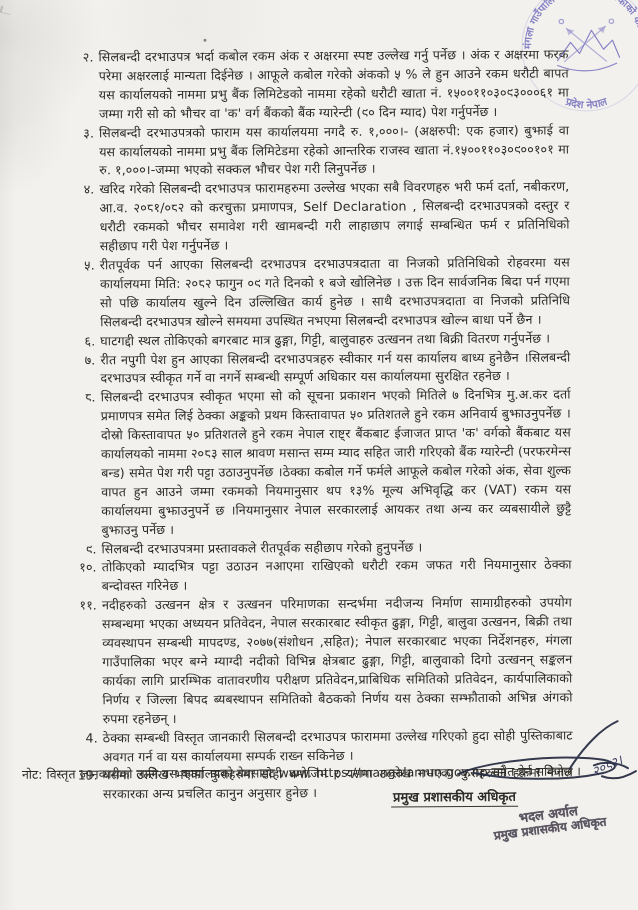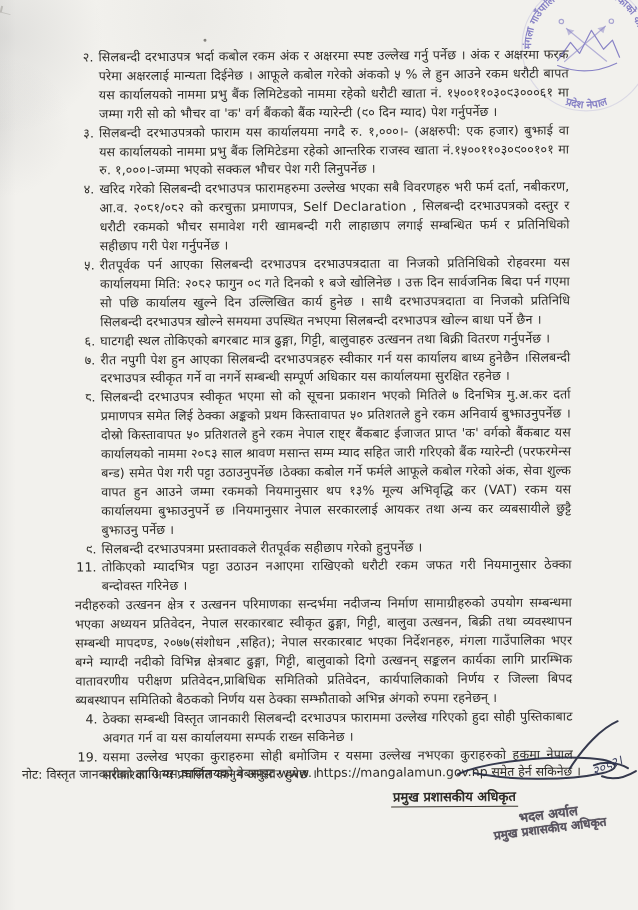--- a/index.html
+++ b/index.html
@@ -109,25 +109,26 @@
         <span class="num">८.</span>
         <span class="txt">सिलबन्दी दरभाउपत्र स्वीकृत भएमा सो को सूचना प्रकाशन भएको मितिले ७ दिनभित्र मु.अ.कर दर्ता प्रमाणपत्र समेत लिई ठेक्का अङ्कको प्रथम किस्तावापत ५० प्रतिशतले हुने रकम अनिवार्य बुझाउनुपर्नेछ ।  दोस्रो किस्तावापत ५० प्रतिशतले हुने रकम नेपाल राष्ट्र बैंकबाट ईजाजत प्राप्त 'क' वर्गको बैंकबाट यस कार्यालयको नाममा २०८३ साल श्रावण मसान्त सम्म म्याद सहित जारी गरिएको बैंक ग्यारेन्टी (परफरमेन्स बन्ड) समेत पेश गरी पट्टा उठाउनुपर्नेछ ।ठेक्का कबोल गर्ने फर्मले आफूले कबोल गरेको अंक, सेवा शुल्क वापत हुन आउने जम्मा रकमको नियमानुसार थप १३% मूल्य अभिवृद्धि कर (VAT) रकम यस कार्यालयमा बुझाउनुपर्ने छ ।नियमानुसार नेपाल सरकारलाई आयकर तथा अन्य कर व्यबसायीले छुट्टै बुझाउनु पर्नेछ ।</span>
       </div>
 
       <div class="item">
         <span class="num">९.</span>
         <span class="txt">सिलबन्दी दरभाउपत्रमा प्रस्तावकले रीतपूर्वक सहीछाप गरेको हुनुपर्नेछ ।</span>
       </div>
 
       <div class="item">
-        <span class="num">11.</span>
+        <span class="num">१०.</span>
         <span class="txt">तोकिएको म्यादभित्र पट्टा उठाउन नआएमा राखिएको धरौटी रकम जफत गरी नियमानुसार ठेक्का बन्दोवस्त गरिनेछ ।</span>
       </div>
 
       <div class="item">
+        <span class="num">११.</span>
         <span class="txt">नदीहरुको उत्खनन क्षेत्र र उत्खनन परिमाणका सन्दर्भमा नदीजन्य निर्माण सामाग्रीहरुको उपयोग सम्बन्धमा भएका अध्ययन प्रतिवेदन, नेपाल सरकारबाट स्वीकृत ढुङ्गा, गिट्टी, बालुवा उत्खनन, बिक्री तथा व्यवस्थापन सम्बन्धी मापदण्ड, २०७७(संशोधन ,सहित); नेपाल सरकारबाट भएका निर्देशनहरु, मंगला गाउँपालिका भएर बग्ने म्याग्दी नदीको विभिन्न क्षेत्रबाट ढुङ्गा, गिट्टी, बालुवाको दिगो उत्खनन् सङ्कलन कार्यका लागि प्रारम्भिक वातावरणीय परीक्षण प्रतिवेदन,प्राबिधिक समितिको प्रतिवेदन, कार्यपालिकाको निर्णय र जिल्ला बिपद ब्यबस्थापन समितिको बैठकको निर्णय यस ठेक्का सम्झौताको अभिन्न अंगको रुपमा रहनेछन् ।</span>
       </div>
 
       <div class="item">
         <span class="num">4.</span>
         <span class="txt">ठेक्का सम्बन्धी विस्तृत जानकारी सिलबन्दी दरभाउपत्र फाराममा उल्लेख गरिएको हुदा सोही पुस्तिकाबाट अवगत गर्न वा यस कार्यालयमा सम्पर्क राख्न सकिनेछ ।</span>
       </div>
 
       <div class="item">
         <span class="num">19.</span>

